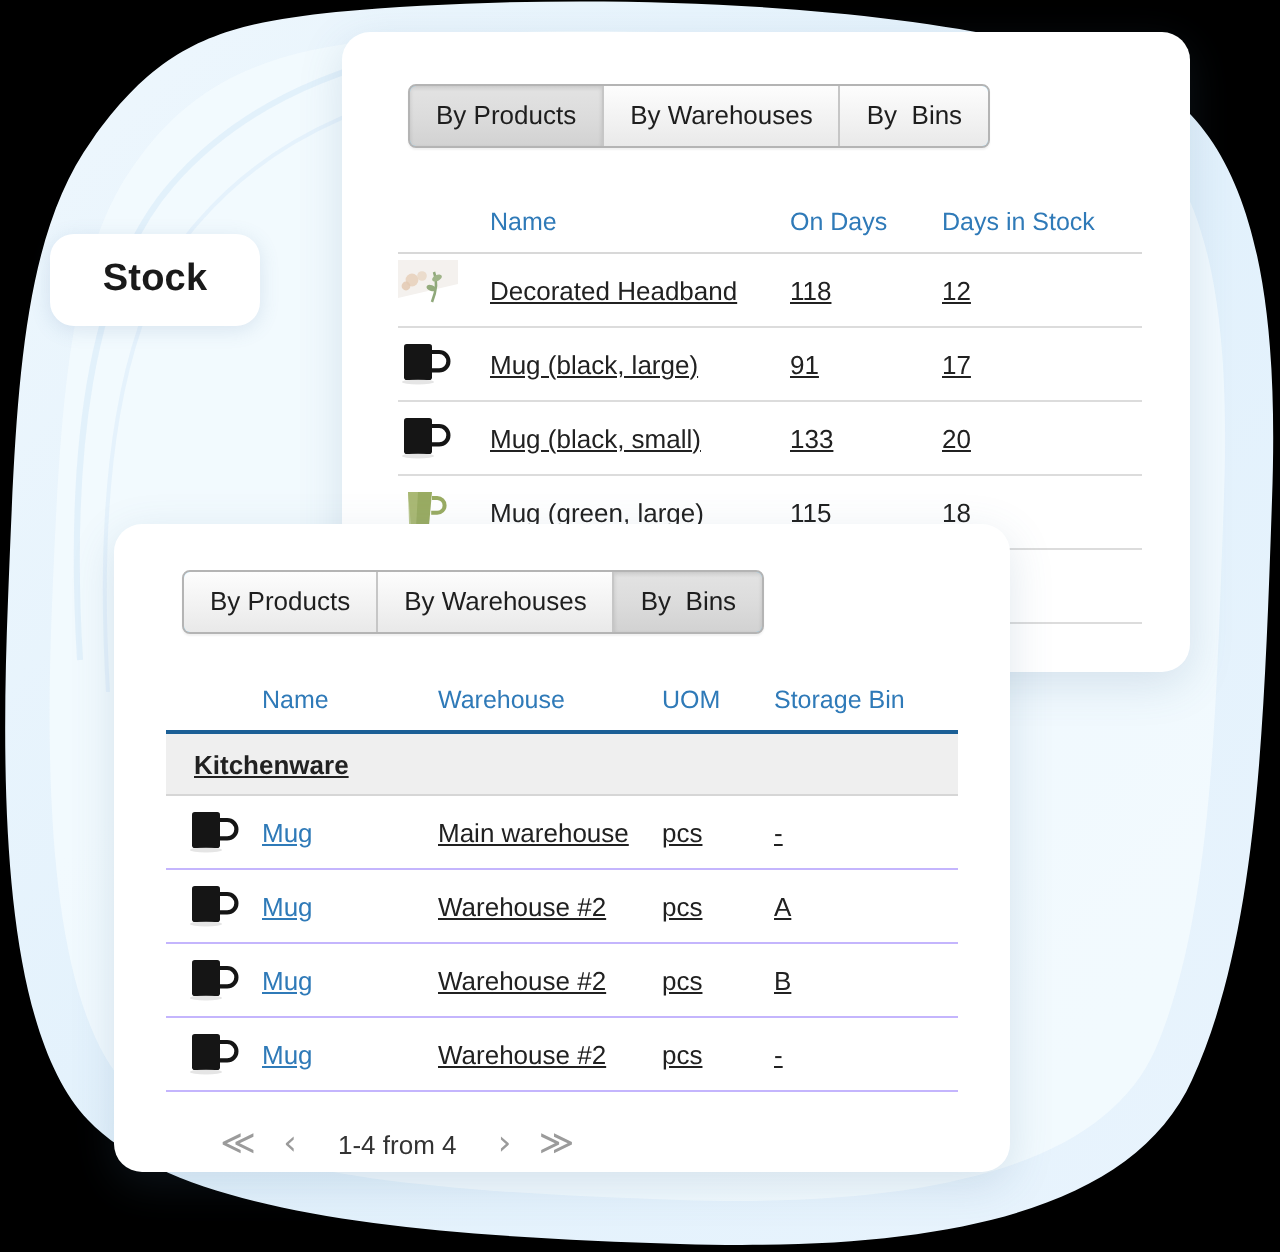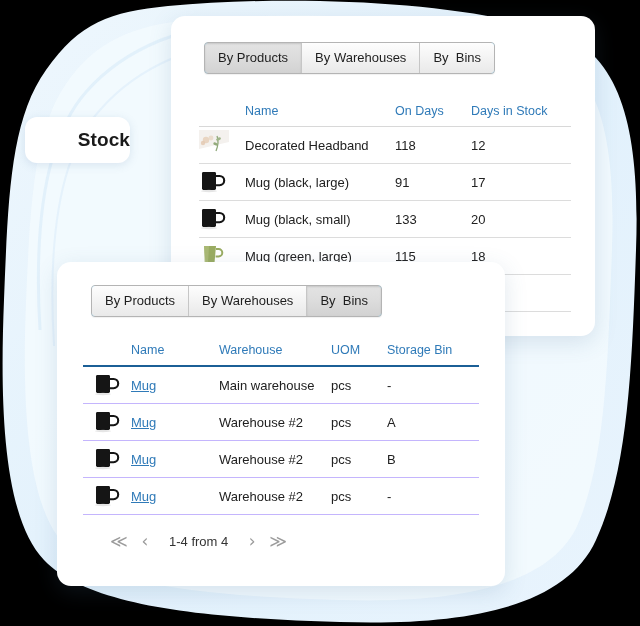--- a/index.html
+++ b/index.html
@@ -43,21 +43,21 @@
     position: absolute;
     left: 25px;
     top: 117px;
     width: 105px;
     height: 46px;
     background: #ffffff;
     border-radius: 12px;
     box-shadow: 0 2px 10px rgba(80,120,160,0.16);
     display: flex;
     align-items: center;
-    justify-content: flex-end;
+    justify-content: center;
   }
   .stock-chip-label {
     font-size: 19px;
     font-weight: bold;
     color: #1a1a1a;
     letter-spacing: 0.1px;
   }
 
   
   .card {
@@ -123,20 +123,21 @@
     text-align: left;
     vertical-align: bottom;
     white-space: nowrap;
   }
   table.grid td {
     font-size: 13px;
     color: #212121;
     padding: 0;
     vertical-align: middle;
     white-space: nowrap;
+    text-decoration: underline;
   }
   .num { text-align: left; }
 
   
   .back-body { padding: 30px 24px 0 28px; }
   .back-tabs-row { padding: 26px 0 0 33px; }
   .back-table th { border-bottom: 1px solid #d8d8d8; }
   .back-table tr.datarow td {
     height: 36px;
     border-bottom: 1px solid #dcdcdc;
@@ -357,20 +358,23 @@
         <thead>
           <tr>
             <th></th>
             <th>Name</th>
             <th>Warehouse</th>
             <th>UOM</th>
             <th>Storage Bin</th>
           </tr>
         </thead>
         <tbody>
+          <tr class="grouprow">
+            <td colspan="5" style="padding-left:14px;">Kitchenware</td>
+          </tr>
 
           <tr class="datarow">
             <td class="thumbcell" style="padding-left:10px;">
               <span class="thumb">
                 <svg width="30" height="28" viewBox="0 0 30 28">
                   <rect x="3" y="5" width="14" height="18" rx="1.4" fill="#151515"></rect>
                   <path d="M17 9 h3.6 a4.6 4.6 0 0 1 0 9.2 H17" fill="none" stroke="#151515" stroke-width="2.1"></path>
                   <ellipse cx="10" cy="24" rx="8" ry="1.2" fill="#cfcfcf" opacity="0.55"></ellipse>
                 </svg>
               </span>

